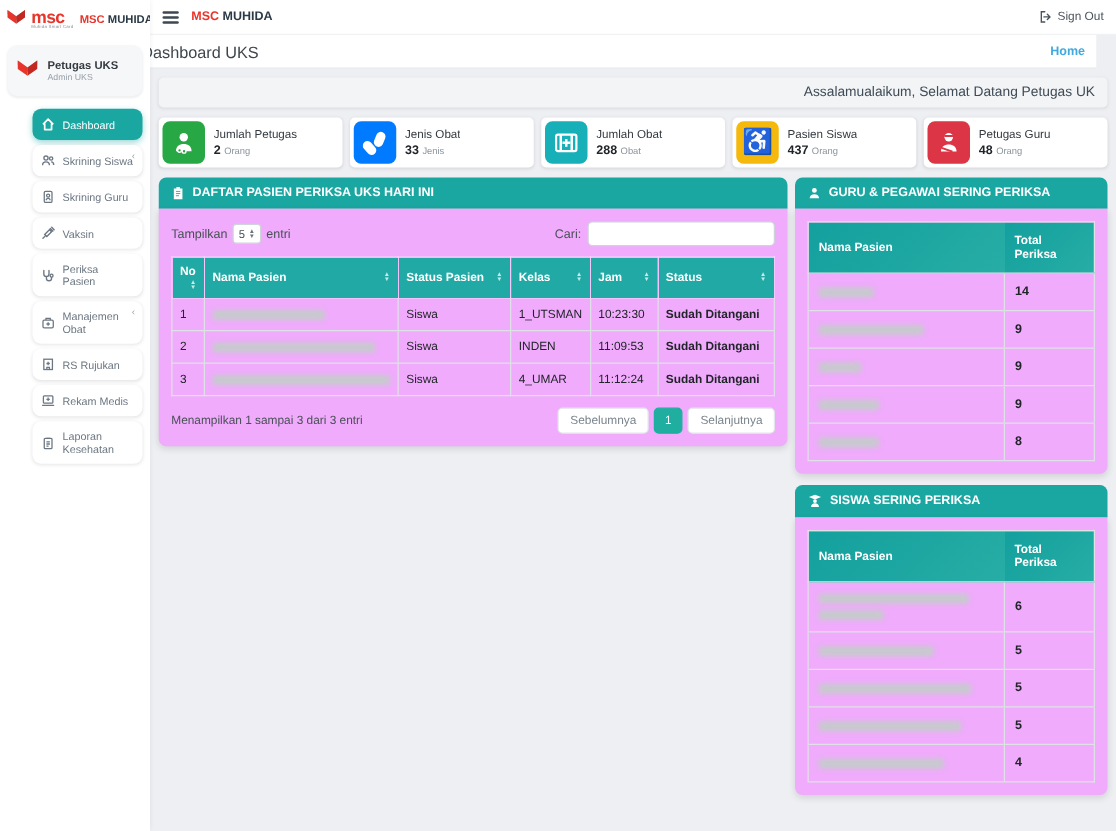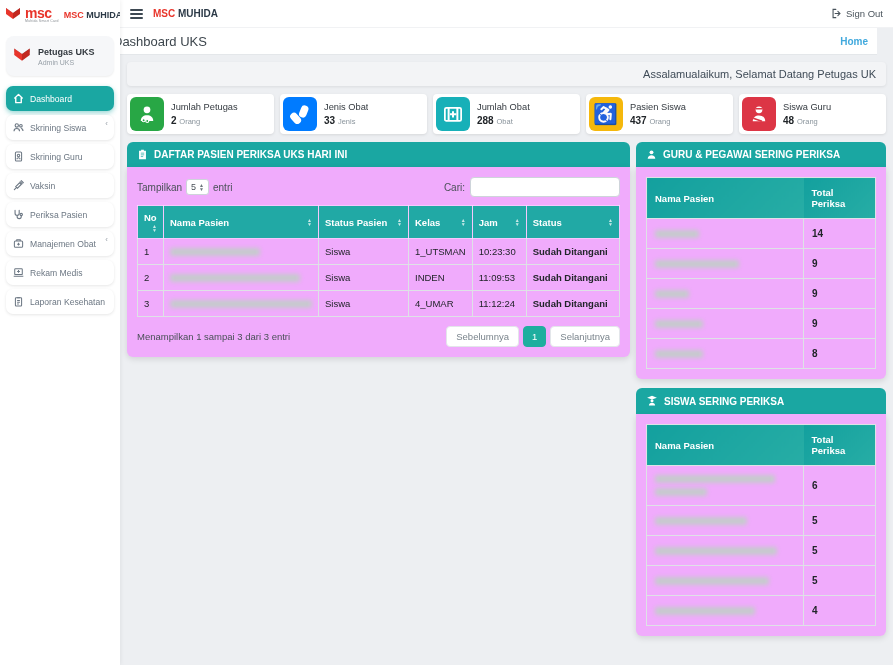--- a/index.html
+++ b/index.html
@@ -14,21 +14,21 @@
   .logo-mark { flex:0 0 auto; }
   .logo-word { display:flex; flex-direction:column; line-height:1; }
   .logo-msc { color:#e8352b; font-weight:bold; font-size:14px; letter-spacing:-.5px; }
   .logo-tag { font-size:3.5px; color:#8a8f94; letter-spacing:.2px; }
   .brand-text { font-size:9px; font-weight:bold; margin-left:2px; }
   .brand-text .red { color:#e8352b; } .brand-text .dark { color:#2c3a47; }
   .profile-card { margin:6px; background:#f6f7f9; border-radius:8px; box-shadow:0 1px 2px rgba(0,0,0,.07);
                   padding:9px 6px; display:flex; align-items:center; gap:6px; }
   .profile-name { font-size:9px; font-weight:bold; color:#343a40; }
   .profile-role { font-size:7px; color:#98a0a8; margin-top:2px; }
-  .menu { display:flex; flex-direction:column; gap:4px; padding:4px 6px; }
+  .menu { display:flex; flex-direction:column; gap:4px; padding:4px 6px;margin-left:20px; }
   .menu-item { position:relative; display:flex; align-items:center; gap:6px; background:#fff;
                border-radius:7px; box-shadow:0 1px 3px rgba(0,0,0,.10); padding:7px 7px;
                font-size:8.6px; color:#6c7783; cursor:pointer; }
   .menu-item svg { flex:0 0 auto; stroke:#6c7783; }
   .menu-item.active { background:#1aa7a2; color:#fff; box-shadow:0 2px 5px rgba(26,167,162,.45); }
   .menu-item.active svg { stroke:#fff; }
   .menu-chevron { position:absolute; right:6px; top:4px; font-size:8px; color:#9aa2aa; }
 
   
   .navbar { position:absolute; left:120px; top:0; width:773px; height:28px; background:#fff;
@@ -60,21 +60,21 @@
   .stat-icon.green{background:#28a745;} .stat-icon.blue{background:#007bff;}
   .stat-icon.teal{background:#17b0b8;} .stat-icon.yellow{background:#f5b80c;}
   .stat-icon.red{background:#dc3545;}
   .stat-text { margin-left:7px; overflow:hidden; }
   .stat-title { font-size:9.3px; color:#343a40; white-space:nowrap; }
   .stat-value { font-size:10px; font-weight:bold; color:#212529; margin-top:3px; }
   .stat-unit { font-size:7.5px; font-weight:normal; color:#8a949c; }
 
   .panels { display:flex; gap:6px; align-items:flex-start; }
   .panel-header { background:#1aa7a2; border-radius:6px 6px 0 0; padding:7px 10px; color:#fff;
-                  font-size:10px; font-weight:bold; display:flex; align-items:flex-end; gap:6px; }
+                  font-size:10px; font-weight:bold; display:flex; align-items:flex-start; gap:6px; }
   .panel-body { background:#f0abfc; border-radius:0 0 6px 6px; box-shadow:0 2px 6px rgba(0,0,0,.12); padding:10px; }
   .main-panel { width:503px; }
   .right-col { width:250px; display:flex; flex-direction:column; gap:9px; }
 
   .controls { display:flex; justify-content:space-between; align-items:center; font-size:10px;
               color:#495057; margin-bottom:8px; }
   .len-group { display:flex; align-items:center; gap:4px; }
   .select-box { border:1px solid #ced4da; border-radius:3px; padding:2px 4px; font-size:9px;
                 display:flex; align-items:center; gap:3px; color:#495057; cursor:pointer; background:#fff; }
   .caret { display:inline-flex; flex-direction:column; font-size:5px; line-height:4px; color:#6c757d; }
@@ -185,20 +185,27 @@
     <div class="menu-item">
       <svg width="11" height="11" viewBox="0 0 16 16" fill="none" stroke-width="1.5">
           <rect x="2" y="4.5" width="12" height="9" rx="1.5"></rect>
           <path d="M5.5 4.5V2.5h5v2M8 7v4M6 9h4"></path>
         </svg>
       <span>Manajemen Obat</span>
       <span class="menu-chevron">‹</span>
     </div>
     <div class="menu-item">
       <svg width="11" height="11" viewBox="0 0 16 16" fill="none" stroke-width="1.5">
+          <rect x="3" y="2" width="10" height="12"></rect>
+          <path d="M8 5v4M6 7h4M6.5 14v-2.5h3V14"></path>
+        </svg>
+      <span>RS Rujukan</span>
+    </div>
+    <div class="menu-item">
+      <svg width="11" height="11" viewBox="0 0 16 16" fill="none" stroke-width="1.5">
           <rect x="2.5" y="2.5" width="11" height="8.5" rx="1"></rect>
           <path d="M1 13.5h14M8 4.5v4M6 6.5h4"></path>
         </svg>
       <span>Rekam Medis</span>
     </div>
     <div class="menu-item">
       <svg width="11" height="11" viewBox="0 0 16 16" fill="none" stroke-width="1.5">
           <rect x="3.5" y="2.5" width="9" height="12" rx="1"></rect>
           <path d="M6 2.5h4M6 6.5h4M6 9h4M6 11.5h2.5"></path>
         </svg>
@@ -284,21 +291,21 @@
     <div class="stat-card">
       <div class="stat-icon red">
         <svg width="20" height="20" viewBox="0 0 16 16" fill="#fff">
             <circle cx="8" cy="4.6" r="2.7"></circle>
             <path d="M5.3 3.2h5.4v1.2H5.3z" fill="#dc3545"></path>
             <path d="M3 13.8c0-3 2.2-4.6 5-4.6s5 1.6 5 4.6z"></path>
             <path d="M3.6 10.8l7 2.4-.5 1.2-7-2.4z" fill="#dc3545"></path>
           </svg>
       </div>
       <div class="stat-text">
-        <div class="stat-title">Siswa Guru</div>
+        <div class="stat-title">Petugas Guru</div>
         <div class="stat-value"><span>48</span> <span class="stat-unit">Orang</span></div>
       </div>
     </div>
   </div>
 
   <div class="panels">
 
     <div class="main-panel">
       <div class="panel-header">
         <svg width="11" height="11" viewBox="0 0 16 16" fill="#fff">

